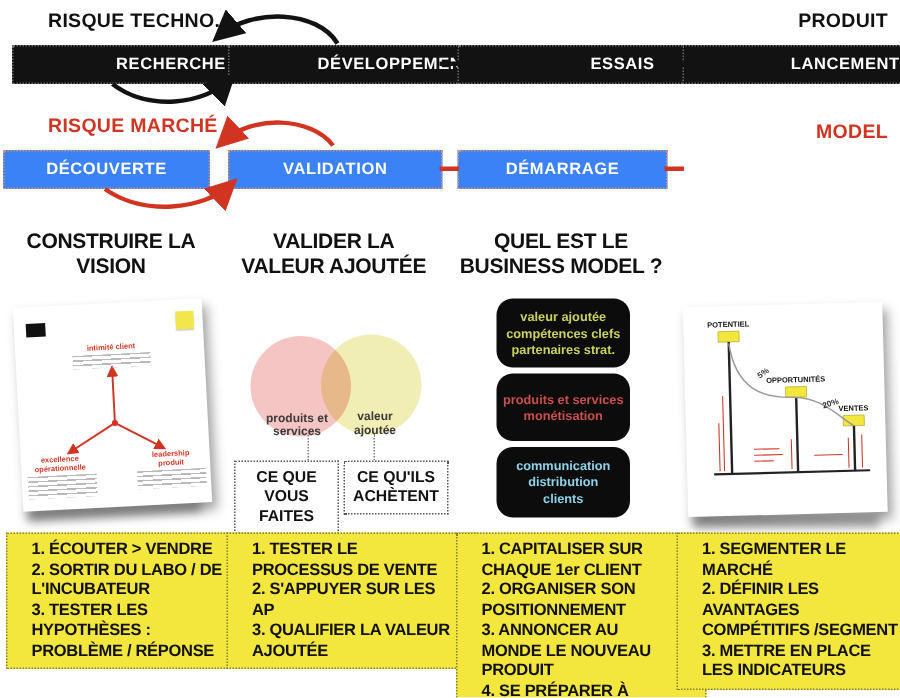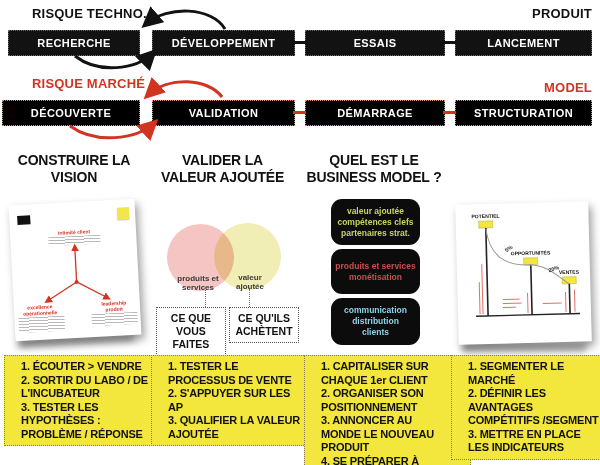--- a/index.html
+++ b/index.html
@@ -6,22 +6,22 @@
   .canvas{position:relative;width:600px;height:465px;background:#fff;overflow:hidden;
           font-family:"Liberation Sans",sans-serif;color:#111;}
 
   
   .risk-label{position:absolute;font-size:13px;font-weight:bold;letter-spacing:.2px;padding-left:24px;}
   .risk-label.red{color:#d23422;}
 
   
   .bar{position:absolute;height:24px;display:flex;align-items:center;justify-content:center;
        color:#fff;font-size:11px;font-weight:bold;letter-spacing:.4px;}
-  .bar.black{background:#121212;border:1.5px dotted #6b6b6b;}
-  .bar.red{background:#000000;border:1.5px dotted #e08a7d;}
+  .bar.black{background:#121212;border:1.5px dotted #6b6b6b;padding-left:40px;}
+  .bar.red{background:#3b82f6;border:1.5px dotted #e08a7d;}
   .connector{position:absolute;height:3px;}
   .connector.black{background:#121212;}
   .connector.red{background:#d23422;}
 
   
   .col-title{position:absolute;top:152px;text-align:center;font-size:14px;font-weight:bold;
              line-height:17px;white-space:pre-line;letter-spacing:-.2px;}
 
   
   .card{position:absolute;background:#fff;box-shadow:3px 5px 8px rgba(0,0,0,.38);}
@@ -74,21 +74,20 @@
   <div class="bar black" style="left:455px;top:30px;width:135px">LANCEMENT</div>
   <div class="connector black" style="left:293px;top:41px;width:13px"></div>
   <div class="connector black" style="left:443px;top:41px;width:13px"></div>
 
   <div class="risk-label red" style="left:8px;top:76px">RISQUE MARCHÉ</div>
   <div class="risk-label red" style="right:8px;top:80px">MODEL</div>
 
   <div class="bar red" style="left:2px;top:100px;width:136px">DÉCOUVERTE</div>
   <div class="bar red" style="left:152px;top:100px;width:141px">VALIDATION</div>
   <div class="bar red" style="left:305px;top:100px;width:138px">DÉMARRAGE</div>
-  <div class="bar red" style="left:455px;top:100px;width:135px">STRUCTURATION</div>
   <div class="connector red" style="left:293px;top:111px;width:13px"></div>
   <div class="connector red" style="left:443px;top:111px;width:13px"></div>
 
   <svg class="overlay" width="600" height="465">
     <defs>
       <marker id="ah-k" markerWidth="7" markerHeight="7" refX="5" refY="3.5" orient="auto">
         <path d="M0,0 L7,3.5 L0,7 z" fill="#121212"></path>
       </marker>
       <marker id="ah-r" markerWidth="7" markerHeight="7" refX="5" refY="3.5" orient="auto">
         <path d="M0,0 L7,3.5 L0,7 z" fill="#d23422"></path>

